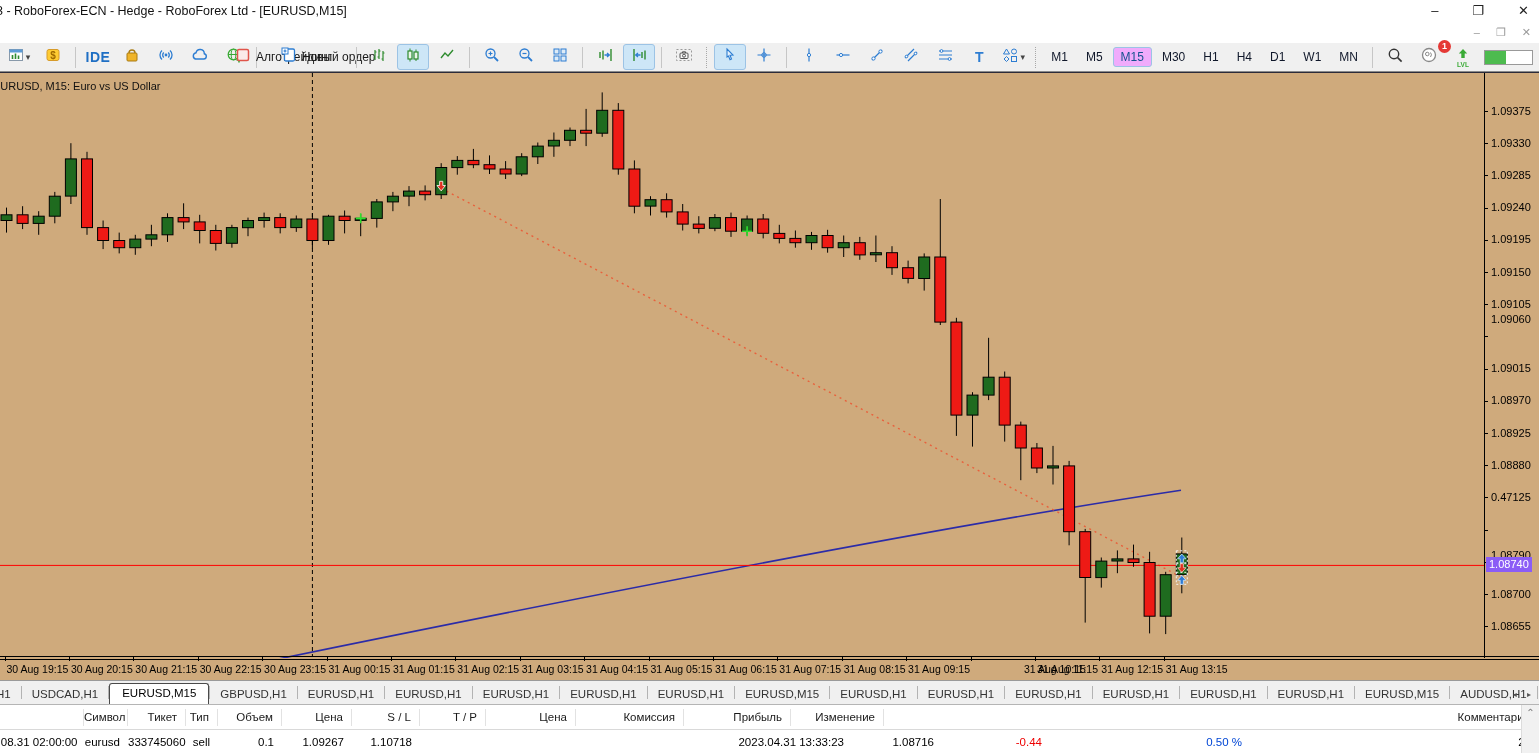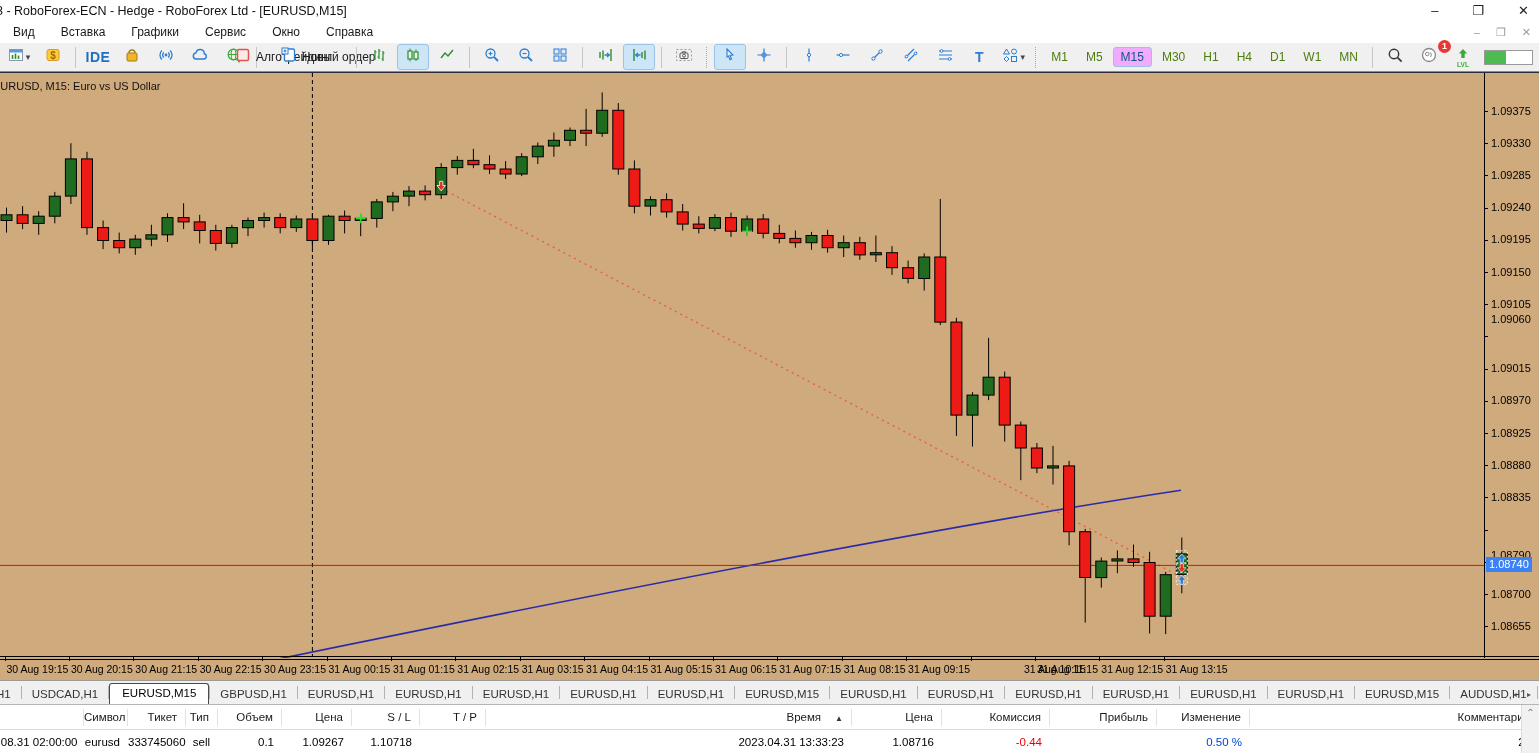--- a/index.html
+++ b/index.html
@@ -17,21 +17,21 @@
   
   .toolbar{height:28px;background:#f0f0f0;border-bottom:1px solid #8a8a8a;display:flex;align-items:center;padding:0 2px;white-space:nowrap}
   .tbtn{height:24px;min-width:26px;display:inline-flex;align-items:center;justify-content:center;
     border:1px solid transparent;border-radius:3px;margin:0 1px;padding:0 2px}
   .tbtn.active{background:#cde6f7;border-color:#9cc3e5}
   .tbtn .lbl{font-size:12px;color:#1a1a1a;margin-left:5px;margin-right:2px}
   .ide-text{font-size:14px;font-weight:bold;color:#1f6fc4;letter-spacing:.5px;padding:0 4px}
   .tsep{width:1px;height:21px;background:#c6c6c6;margin:0 5px;flex:0 0 auto}
   .tsep.dotted{background:none;border-left:1px dotted #a8a8a8}
   .caret{font-size:9px;color:#444;margin-left:2px}
-  .tf{font-size:12px;color:#4d7c0f;padding:2px 7px;border:1px solid transparent;border-radius:3px;margin:0 1px}
+  .tf{font-size:12px;color:#0f172a;padding:2px 7px;border:1px solid transparent;border-radius:3px;margin:0 1px}
   .tf.tfactive{background:#f0abfc;border-color:#9cc3e5;color:#14538f}
   .badge{position:absolute;top:-5px;right:-7px;background:#e53935;color:#fff;border-radius:8px;
     font-size:9px;line-height:13px;min-width:13px;text-align:center;font-weight:bold}
   .lvlbox{display:flex;flex-direction:column;align-items:center;line-height:1}
   .lvltxt{font-size:6.5px;font-weight:bold;color:#3aaa35;margin-top:1px}
   .progress{width:47px;height:13px;border:1px solid #999;background:#fff;margin:0 4px}
   .progress>div{height:100%}
   .rightgrp{margin-left:auto;display:flex;align-items:center}
   
   .chart{position:absolute;top:72px;left:0;width:1539px;height:608px;border-top:1px solid #2b2b3a;box-sizing:border-box}
@@ -73,28 +73,20 @@
 <div class="titlebar">
   <span class="title-text">3 - RoboForex-ECN - Hedge - RoboForex Ltd - [EURUSD,M15]</span>
   <span class="win-controls">
     <span>–</span>
     <span>❐</span>
     <span>✕</span>
   </span>
 </div>
 
 <div class="menubar">
-  <span style="display:flex">
-      <span class="mitem">Вид</span>
-      <span class="mitem">Вставка</span>
-      <span class="mitem">Графики</span>
-      <span class="mitem">Сервис</span>
-      <span class="mitem">Окно</span>
-      <span class="mitem">Справка</span>
-    </span>
   <span class="mdi-controls">
     <span>–</span>
     <span>❐</span>
     <span>✕</span>
   </span>
 </div>
 
 <div class="toolbar">
   <span class="tbtn">
     <span><svg width="16" height="16" viewBox="0 0 16 16">
@@ -521,30 +513,30 @@
       <div class="plabel" style="top: 240px;">1.09060</div>
       <div class="ptick" style="top: 295.6px;"></div>
       <div class="plabel" style="top: 289.1px;">1.09015</div>
       <div class="ptick" style="top: 327.8px;"></div>
       <div class="plabel" style="top: 321.3px;">1.08970</div>
       <div class="ptick" style="top: 360px;"></div>
       <div class="plabel" style="top: 353.5px;">1.08925</div>
       <div class="ptick" style="top: 392.2px;"></div>
       <div class="plabel" style="top: 385.7px;">1.08880</div>
       <div class="ptick" style="top: 424.4px;"></div>
-      <div class="plabel" style="top: 417.9px;">1.08835</div>
+      <div class="plabel" style="top: 417.9px;">0.47125</div>
       <div class="ptick" style="top: 456.6px;"></div>
       <div class="plabel" style="top: 476px; text-align: right;">1.08790</div>
       <div class="ptick" style="top: 488.8px;"></div>
       <div class="plabel" style="top: 482.3px;">1.08745</div>
       <div class="ptick" style="top: 521px;"></div>
       <div class="plabel" style="top: 514.5px;">1.08700</div>
       <div class="ptick" style="top: 553.2px;"></div>
       <div class="plabel" style="top: 546.7px;">1.08655</div>
-      <div class="bidtag" style="top: 484.4px; background: #3b82f6; color: rgb(255, 255, 255);">1.08740</div>
+      <div class="bidtag" style="top: 484.4px; background: #8b5cf6; color: rgb(255, 255, 255);">1.08740</div>
     </div>
   <div>
       <div class="ttick" style="left: 4.5px;"></div>
       <div class="tlabel" style="left: 6.5px;">30 Aug 19:15</div>
       <div class="ttick" style="left: 68.9px;"></div>
       <div class="tlabel" style="left: 70.9px;">30 Aug 20:15</div>
       <div class="ttick" style="left: 133.3px;"></div>
       <div class="tlabel" style="left: 135.3px;">30 Aug 21:15</div>
       <div class="ttick" style="left: 197.7px;"></div>
       <div class="tlabel" style="left: 199.7px;">30 Aug 22:15</div>
@@ -630,21 +622,20 @@
   <div class="tblwrap">
     <div class="hrow">
         <div class="hcell" style="width: 112px;"></div>
         <div class="hcell" style="width: 44px;">Символ</div>
         <div class="hcell" style="width: 58px;">Тикет</div>
         <div class="hcell" style="width: 32px;">Тип</div>
         <div class="hcell" style="width: 64px;">Объем</div>
         <div class="hcell" style="width: 70px;">Цена</div>
         <div class="hcell" style="width: 68px;">S / L</div>
         <div class="hcell" style="width: 66px;">T / P</div>
-        <div class="hcell" style="width: 366px;">Время<span class="sortglyph">▲</span></div>
         <div class="hcell" style="width: 90px;">Цена</div>
         <div class="hcell" style="width: 108px;">Комиссия</div>
         <div class="hcell" style="width: 107px;">Прибыль</div>
         <div class="hcell" style="width: 93px;">Изменение</div>
         <div class="hcell flexcell">Комментарий</div>
       </div>
     <div class="brow">
         <div class="bcell" style="width: 112px;">2023.08.31 02:00:00</div>
         <div class="bcell" style="width: 44px;">eurusd</div>
         <div class="bcell" style="width: 58px;">333745060</div>

